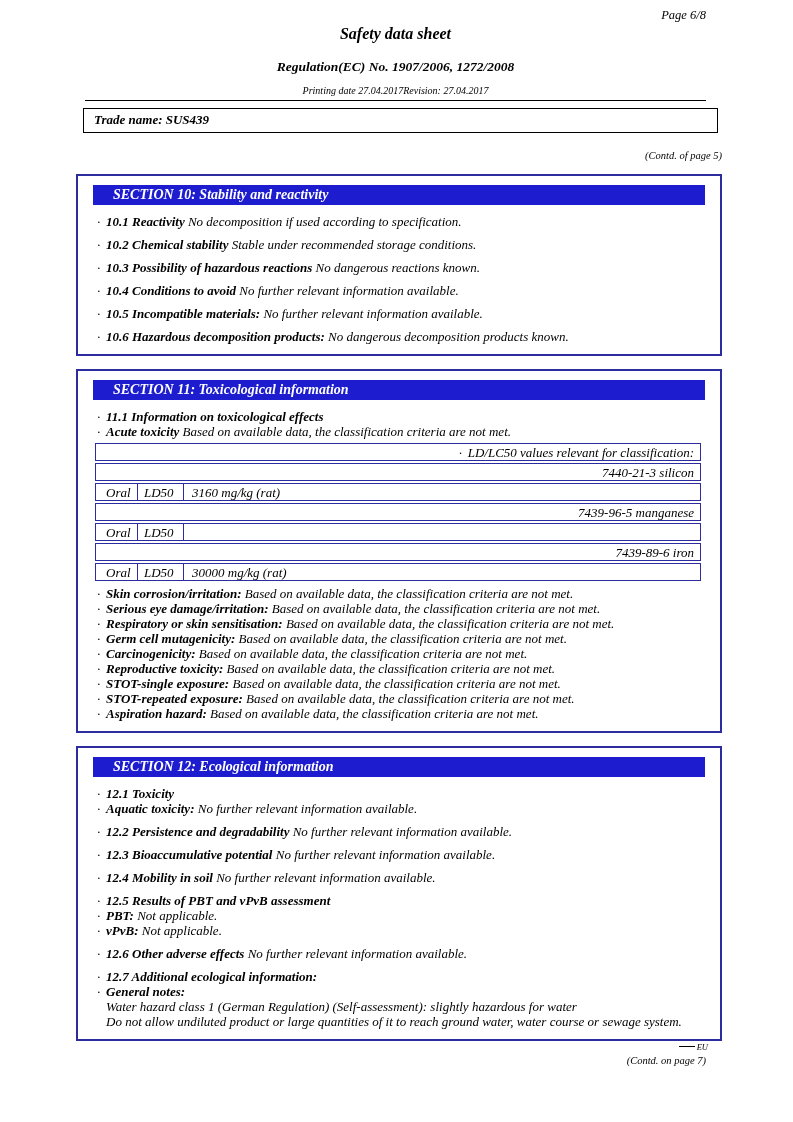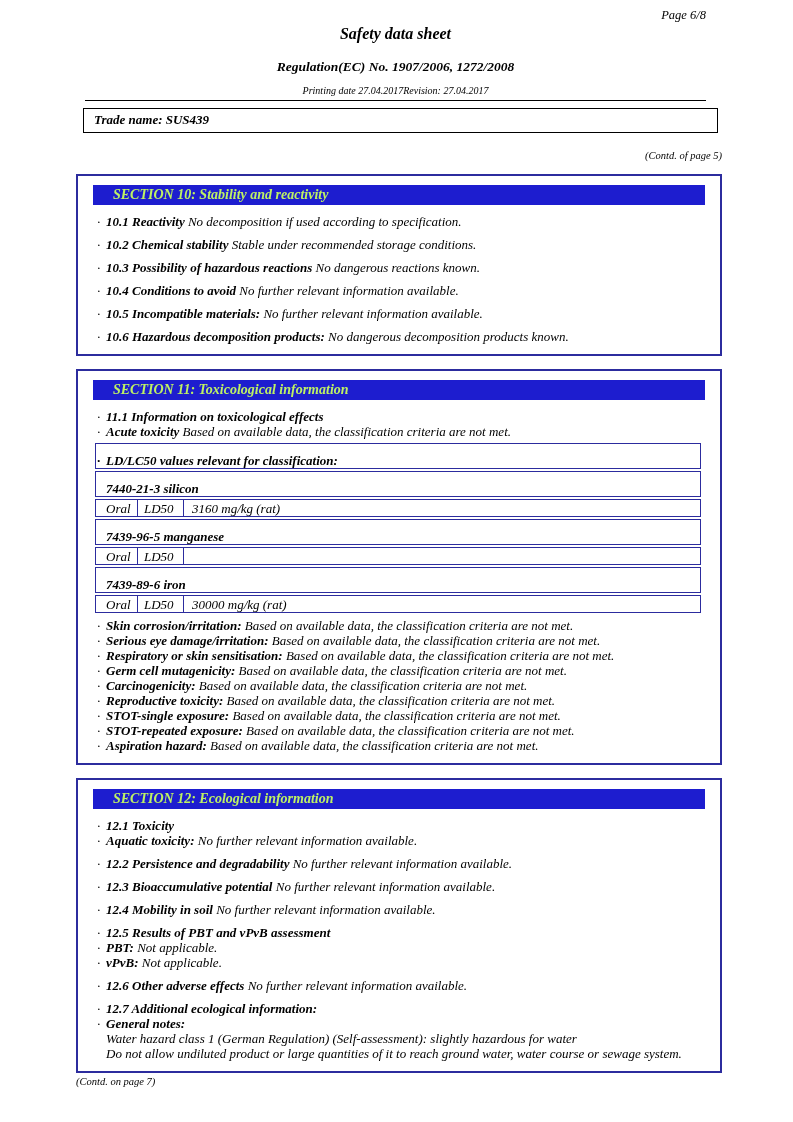--- a/index.html
+++ b/index.html
@@ -24,21 +24,21 @@
   .trade-box { border: 1px solid #000; margin: 7px 4px 17px 7px; padding: 3px 10px 4px; font-weight: 700; }
   .contd { text-align: right; font-size: 10.5px; margin-top: 5px; }
 
   
   .sec { border: 2px solid #2c2c9e; margin-top: 13px; background: #fff; }
   .bar {
     margin: 9px 15px 0;
     height: 20px;
     line-height: 20px;
     background: #1d1dcf;
-    color: #bef264;
+    color: #ffffff;
     font-weight: 700;
     font-size: 14px;
     padding-left: 20px;
   }
   .sec-body { padding: 9px 20px 10px 28px; }
 
   .li { position: relative; line-height: 15px; }
   .li::before { content: "·"; position: absolute; left: -9px; }
   .li b { font-weight: 700; }
   .sp { margin-bottom: 8px; }
@@ -49,30 +49,30 @@
 
   
   .tox-table { margin: 4px -1px 5px -11px; }
   .t-row {
     border: 1px solid #2c2c9e;
     margin-top: 2px;
     line-height: 15px;
     min-height: 17px;
   }
   .t-row:first-child { margin-top: 0; }
-  .t-head, .t-sub { font-weight: 700; padding: 9px 6px 0 10px; }
+  .t-head, .t-sub { font-weight: 400; padding: 1px 6px 0 10px; text-align: right; }
   .t-val { display: flex; font-style: italic; }
   .t-val .c1 { width: 42px; padding: 1px 4px 0 10px; border-right: 1px solid #2c2c9e; }
   .t-val .c2 { width: 46px; padding: 1px 4px 0 6px; border-right: 1px solid #2c2c9e; }
   .t-val .c3 { flex: 1; padding: 1px 6px 0 8px; }
 
   
   .eu-mark { text-align: right; font-size: 8.5px; margin-top: 1px; padding-right: 14px; }
   .eu-mark .eu-dash { display: inline-block; width: 16px; border-top: 1px solid #000; vertical-align: 3px; margin-right: 2px; }
-  .contd-on { text-align: left; font-size: 10.5px; margin: 3px 16px 0 0; }
+  .contd-on { text-align: right; font-size: 10.5px; margin: 3px 16px 0 0; }
 </style>
 </head>
 <body>
 
 <div class="page">
 
   <div class="top">
     <div class="page-num">Page 6/8</div>
     <div class="doc-title">Safety data sheet</div>
     <div class="doc-subtitle">Regulation(EC) No. 1907/2006, 1272/2008</div>
@@ -154,15 +154,16 @@
       <div class="li"><b>PBT:</b> <span>Not applicable.</span></div>
       <div class="li"><b>vPvB:</b> <span>Not applicable.</span></div>
       <div class="li mt"><b>12.6 Other adverse effects</b> <span>No further relevant information available.</span></div>
       <div class="li mt"><b>12.7 Additional ecological information:</b> <span></span></div>
       <div class="li"><b>General notes:</b> <span></span></div>
       <div class="plain">Water hazard class 1 (German Regulation) (Self-assessment): slightly hazardous for water</div>
       <div class="plain just">Do not allow undiluted product or large quantities of it to reach ground water, water course or sewage system.</div>
     </div>
   </section>
 
+  <div class="eu-mark"><span class="eu-dash"></span><span>EU</span></div>
   <div class="contd-on">(Contd. on page 7)</div>
 
 </div>
 
 </body></html>

